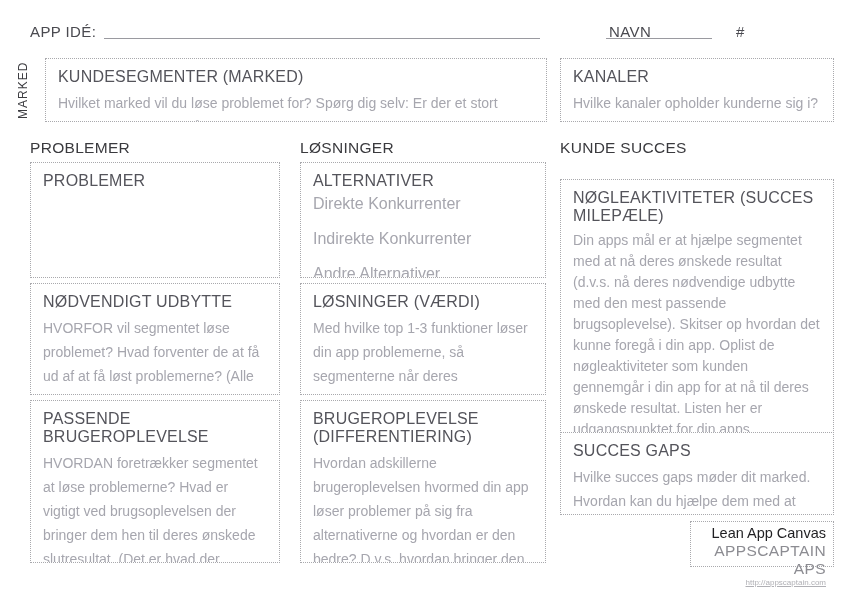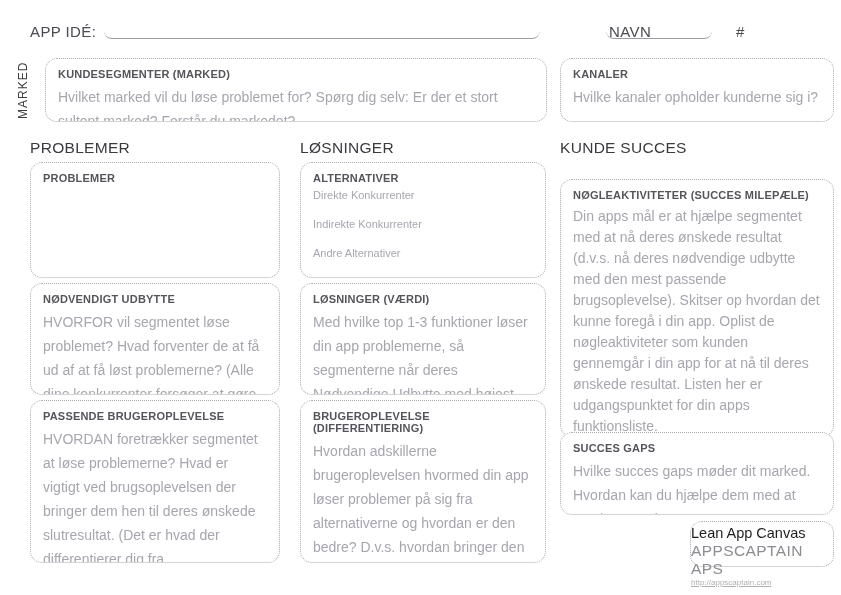--- a/index.html
+++ b/index.html
@@ -1,15 +1,15 @@
 <!DOCTYPE html>
 <html><head>
 <meta charset="utf-8">
 <style>
-  * { margin:0; padding:0; box-sizing:border-box;border-radius:12px; }
+  * { margin:0; padding:0; box-sizing:border-box; }
   html,body { background:#ffffff; }
   body { font-family:"Liberation Sans","DejaVu Sans",sans-serif; }
   .page {
     position:relative; width:841px; height:595px; background:#ffffff;
     overflow:hidden; margin:0 auto;
   }
   
   .hdr-label { position:absolute; font-size:15px; color:#4a4a50; letter-spacing:.4px; }
   .fill-line { position:absolute; border-bottom:1px solid #9a9aa0; height:16px; }
   
@@ -18,31 +18,31 @@
     writing-mode:vertical-rl; transform:rotate(180deg);
     font-size:12px; color:#3c3c40; letter-spacing:1px; text-align:center;
   }
   
   .col-header { position:absolute; top:139px; font-size:15.5px; color:#3a3a3e; letter-spacing:.3px; }
   
   .box {
     position:absolute; border:1px dotted #a9a9ad; background:#fff;
     padding:9px 12px; overflow:hidden;
   }
-  .box-title { font-size:11px; font-weight:bold; color:#54545b; letter-spacing:.2px; margin-bottom:5px; }
+  .box-title { font-size:16px; font-weight:normal; color:#54545b; letter-spacing:.2px; margin-bottom:5px; }
   .box-body  { font-size:14px; color:#a6a6ae; line-height:1.72; }
   .box-body.tight { line-height:1.5; }
-  .alt-item  { font-size:11px; color:#a6a6ae; margin-bottom:17px; }
+  .alt-item  { font-size:16px; color:#a6a6ae; margin-bottom:17px; }
   
   .bullet-list { margin-top:3px; padding-left:2px; }
   .bullet-dot { font-size:10px; line-height:13.2px; color:#b8b8bd; }
   
   .brand-box {
     position:absolute; left:690px; top:521px; width:144px; height:46px;
-    border:1px dotted #a9a9ad; text-align:left; padding:3px 7px 0 0;
+    border:1px dotted #a9a9ad; text-align:right; padding:3px 7px 0 0;
   }
   .brand-product { font-size:14.5px; color:#1f1f22; }
   .brand-company { font-size:15.5px; color:#8c8c92; letter-spacing:.4px; margin-top:1px; }
   .brand-url { font-size:8px; color:#b0b0b5; margin-top:0px;text-decoration:underline; }
   
   .footer {
     position:absolute; left:30px; top:592px; width:780px;
     font-size:13px; color:#9b9ba0; letter-spacing:.1px;
   }
 </style>

